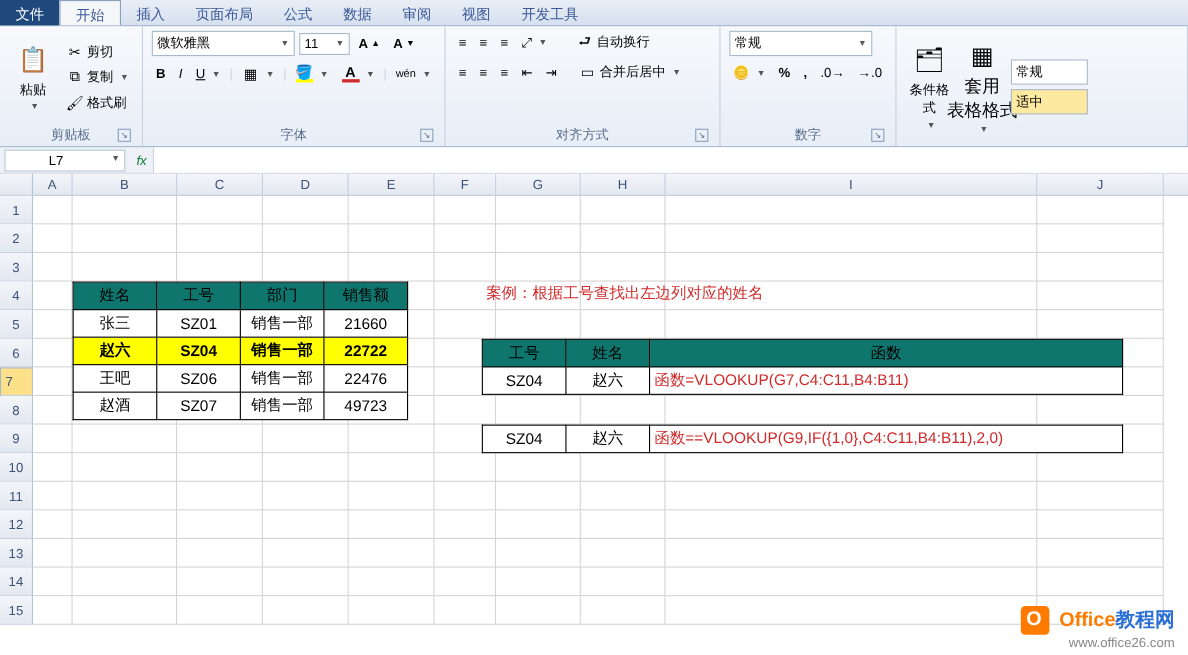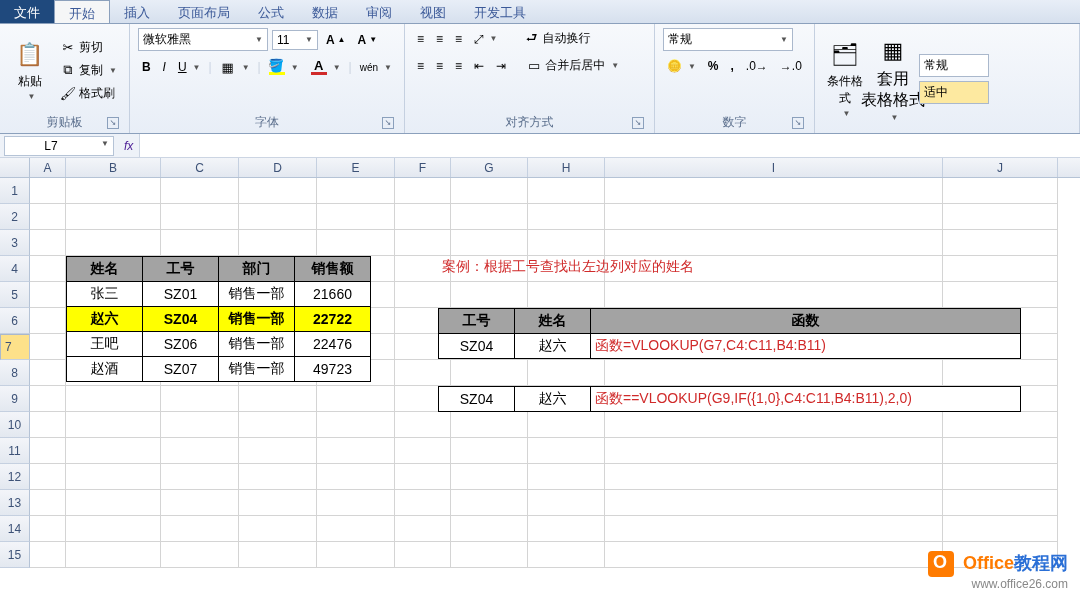--- a/index.html
+++ b/index.html
@@ -24,40 +24,40 @@
 .row { display:flex; align-items:center; gap:4px; }
 .mini { cursor:pointer; padding:2px 4px; display:flex; align-items:center; gap:3px; }
 .ic { display:inline-flex; width:16px; height:16px; align-items:center; justify-content:center; font-size:13px; }
 .sel { border:1px solid #aab8cc; background:#fff; padding:2px 4px; font-size:12px; display:flex; align-items:center; justify-content:space-between; }
 .dd { font-size:8px; color:#555; margin-left:3px; }
 
 
 .fbar { display:flex; height:24px; border-bottom:1px solid #ccd5e3; align-items:center; background:#eef2f8; }
 .namebox { width:110px; border:1px solid #b5c3d6; background:#fff; margin:0 4px; padding:2px 24px 2px 8px; text-align:center; position:relative; }
 .namebox::after { content:"▼"; position:absolute; right:4px; font-size:8px; color:#555; }
-.fxbtn { padding:0 6px; font-style:italic; color:#4c1d95; cursor:pointer; }
+.fxbtn { padding:0 6px; font-style:italic; color:#15803d; cursor:pointer; }
 .fxinput { flex:1; border-left:1px solid #ccd5e3; padding:2px 6px; height:100%; background:#fff; }
 
 
 .sheet { position:relative; }
 .colhdrs { display:flex; height:20px; background:linear-gradient(#f3f5f9,#e3e8f0); border-bottom:1px solid #b5c3d6; }
 .corner { width:30px; border-right:1px solid #b5c3d6; }
 .ch { border-right:1px solid #c5d0e0; text-align:center; line-height:20px; color:#3d5277; font-size:12px; }
 .rows { }
 .gridrow { display:flex; height:26px; }
 .rh { width:30px; background:linear-gradient(#f3f5f9,#e3e8f0); border-right:1px solid #b5c3d6; border-bottom:1px solid #c5d0e0; text-align:center; line-height:26px; color:#3d5277; font-size:12px; }
 .rh.sel { background:#fde18a; }
 .cell { border-right:1px solid #d4d4d4; border-bottom:1px solid #d4d4d4; position:relative; }
 
 
 .overlay { position:absolute; top:0; left:0; right:0; bottom:0; pointer-events:none; }
 .overlay * { pointer-events:auto; }
 .tbl { position:absolute; border-collapse:collapse; }
 .tbl td, .tbl th { border:1.5px solid #000; text-align:center; padding:3px 4px; font-size:14px; height:25px; background:#fff; }
-.tbl th { background:#a3a3a3; font-weight:bold; }
+.tbl th { background:#0f766e; font-weight:normal; }
 .tbl tr.hl td { background:#ffff00; font-weight:bold; }
 .redtxt { color:#d02a2a; font-size:14px; }
 .fn { color:#d02a2a; text-align:left !important; padding-left:8px; }
 
 .watermark { position:absolute; right:12px; bottom:4px; font-size:18px; font-weight:bold; }
 .watermark .o { color:#ff7b00; }
 .watermark .b { color:#2a6fd6; }
 .watermark .sm { display:block; font-size:12px; color:#888; font-weight:normal; text-align:right; }
 .wmicon { display:inline-block; width:26px; height:26px; background:#ff7b00; border-radius:4px; vertical-align:middle; margin-right:4px; position:relative; }
 .wmicon::before { content:"O"; color:#fff; font-size:18px; position:absolute; left:5px; top:1px; font-weight:bold; }

